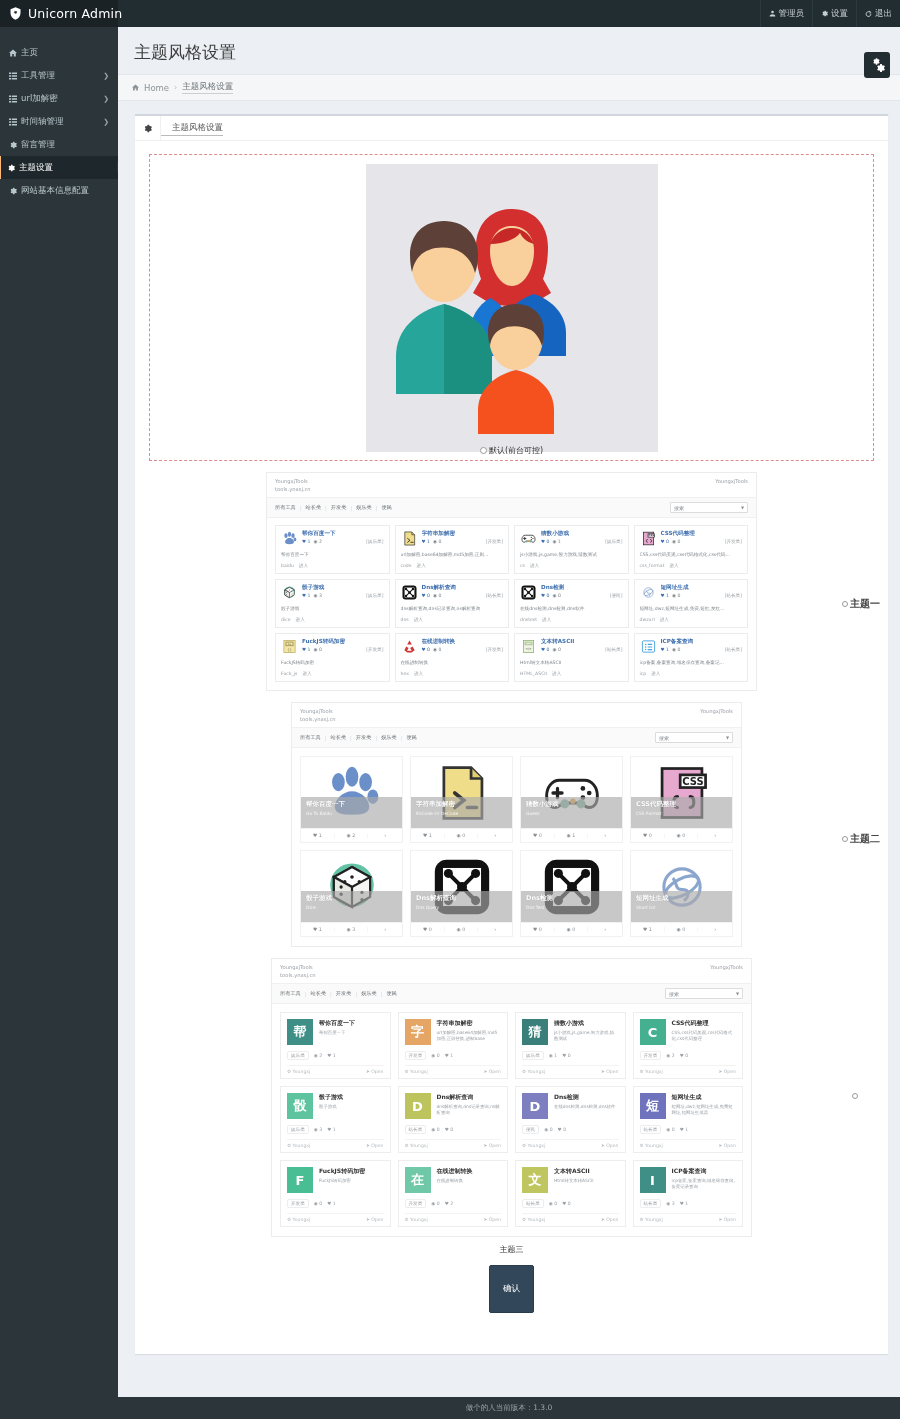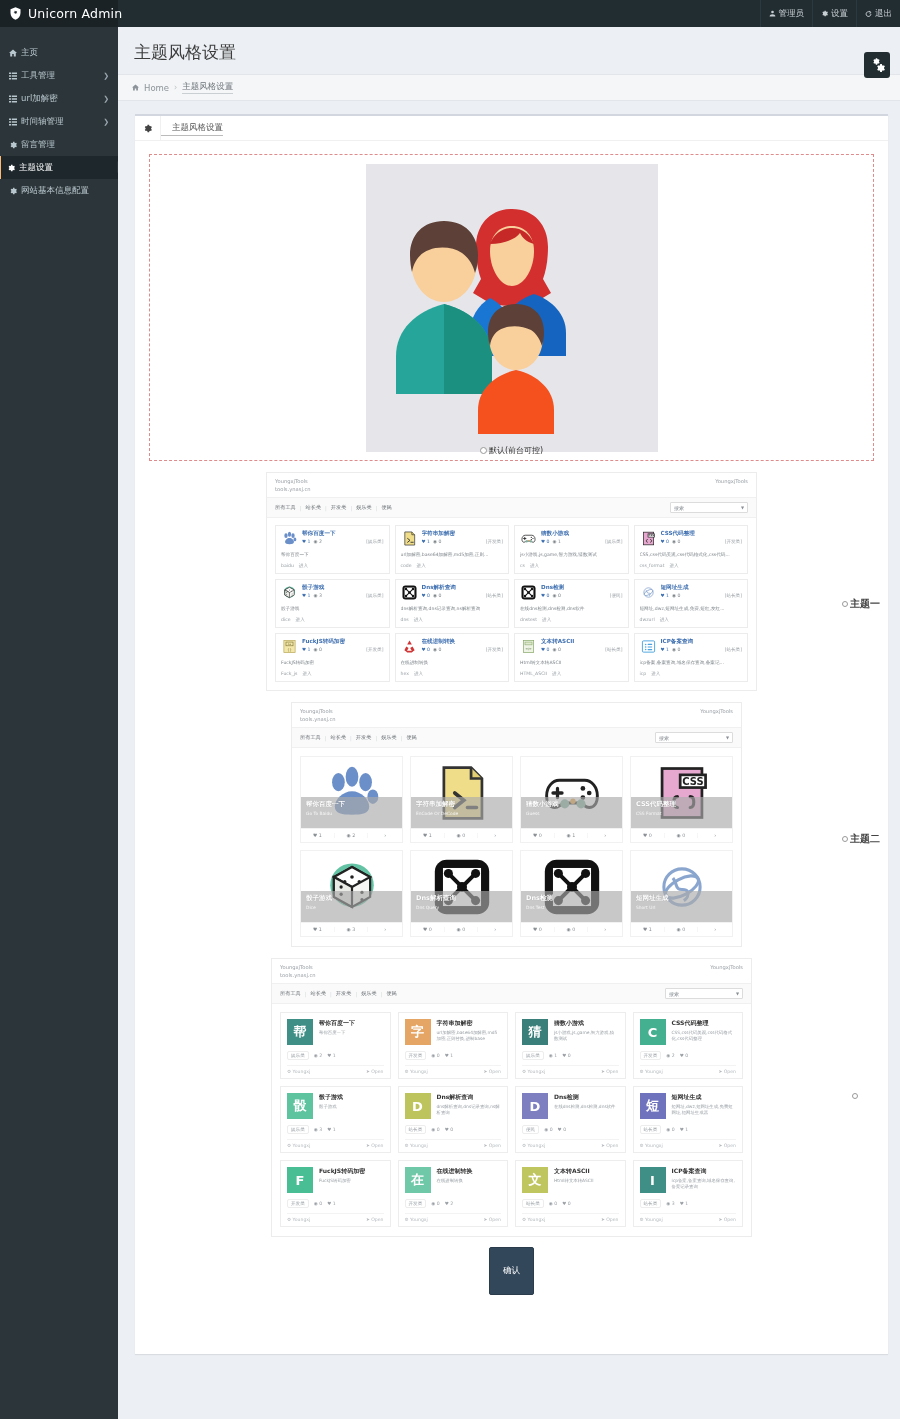--- a/index.html
+++ b/index.html
@@ -1207,22 +1207,26 @@
                   <span>◉ 3</span>
                   <span>♥ 1</span>
                 </div>
                 <div class="t3-foot">
                   <span>⚙ Youngxj</span>
                   <span>➤ Open</span>
                 </div>
               </div>
             </div>
         </div>
+        <div class="theme3-label">主题三</div>
       </div>
 
       <div class="confirm-wrap">
         <button class="confirm-btn">确认</button>
       </div>
     </div>
   </div>
 
 
+  <div class="footer">
+    <span>做个的人当前版本：1.3.0</span>
+  </div>
 </div>
 
 </body></html>

